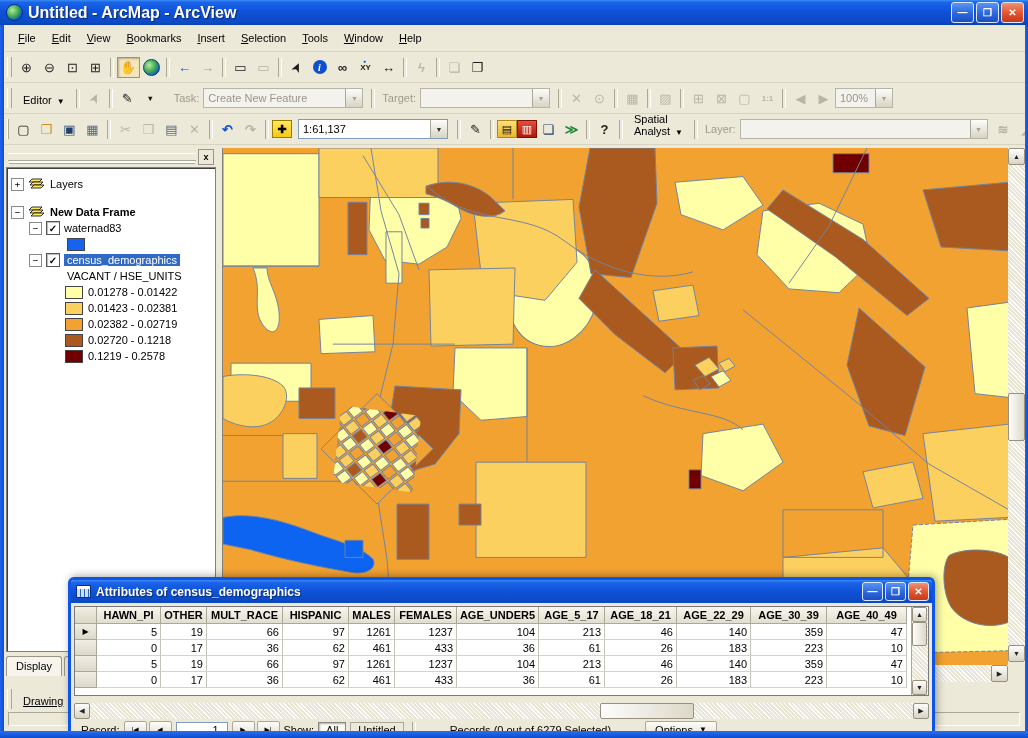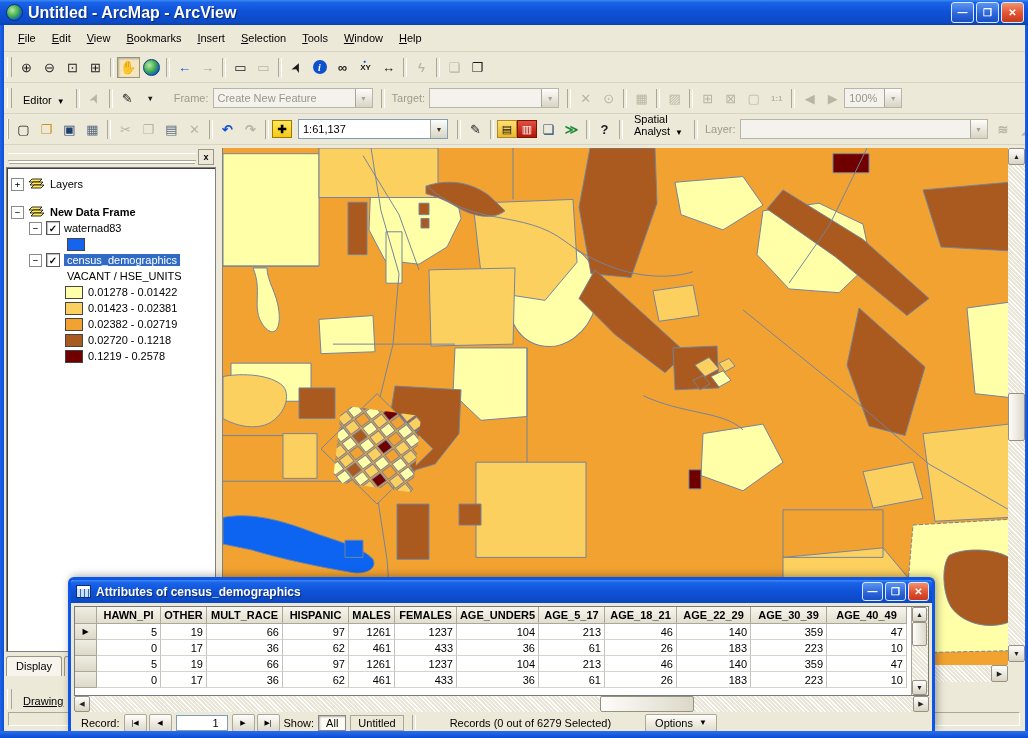--- a/index.html
+++ b/index.html
@@ -117,21 +117,21 @@
   #attr{position:absolute;left:68px;top:577px;width:867px;height:154px;z-index:40;
     border:3px solid #0c55e6;border-bottom:none;border-radius:6px 6px 0 0;background:#ece9d8;
     box-shadow:2px -1px 8px rgba(0,0,0,.35);box-sizing:border-box;overflow:hidden;}
   #attr-title{height:23px;display:flex;align-items:center;padding:0 3px;
     background:linear-gradient(180deg,#3a8bf4 0%,#1a63e8 12%,#0f52d8 50%,#0c49c4 92%);}
   #attr-icon{width:13px;height:11px;margin:0 5px 0 2px;background:
     linear-gradient(#fff,#fff) 0 0/13px 3px no-repeat,
     repeating-linear-gradient(90deg,#cfe0ff 0 3px,#2a64c8 3px 4px);border:1px solid #08307a;}
   #attr-title .t{color:#fff;font-weight:bold;font-size:12px;flex:1;text-shadow:1px 1px 1px #0a2a70;}
   #attr .winbtn{width:19px;height:17px;}
-  #tblwrap{margin:3px 3px 0 3px;height:90px;background:#fff;border:1px solid #7a7a7a;display:flex;box-sizing:border-box;overflow:hidden;}
+  #tblwrap{margin:3px 3px 7px 3px;height:90px;background:#fff;border:1px solid #7a7a7a;display:flex;box-sizing:border-box;overflow:hidden;}
   #tbl{flex:1;overflow:hidden;}
   .hrow,.drow{display:flex;}
   .hcell{height:17px;box-sizing:border-box;border-right:1px solid #aca899;border-bottom:1px solid #aca899;
     background:linear-gradient(#f8f6ee,#e2dece);font-weight:bold;font-size:11px;display:flex;align-items:center;
     justify-content:center;flex:none;white-space:nowrap;overflow:hidden;}
   .dcell{height:16px;box-sizing:border-box;border-right:1px solid #c6c3b8;border-bottom:1px solid #d6d3c8;
     font-size:11px;display:flex;align-items:center;justify-content:flex-end;padding-right:3px;flex:none;}
   .rsel{width:22px;flex:none;box-sizing:border-box;border-right:1px solid #aca899;border-bottom:1px solid #aca899;
     background:linear-gradient(#f0eee4,#ddd9c8);display:flex;align-items:center;justify-content:center;font-size:8px;}
   #tbl-vscroll{width:16px;flex:none;display:flex;flex-direction:column;background:#f2f0e4;
@@ -217,21 +217,21 @@
       <span>Editor</span>
       <span class="da">▼</span>
     </span>
     <span class="tsep"></span>
     <span id="editor-mid-btns" style="display:flex;align-items:center;">
         <span class="tbtn rotup disabled">➤</span>
         <span class="tsep"></span>
         <span class="tbtn">✎</span>
         <span class="tbtn tiny">▾</span>
       </span>
-    <span class="tlabel disabled" style="margin-left:12px;">Frame:</span>
+    <span class="tlabel disabled" style="margin-left:12px;">Task:</span>
     <span class="combo disabled" style="width:160px;">
       <span class="cval">Create New Feature</span>
       <span class="carrow">▼</span>
     </span>
     <span class="tsep" style="margin-left:8px;"></span>
     <span class="tlabel disabled">Target:</span>
     <span class="combo disabled" style="width:130px;">
       <span class="cval"></span>
       <span class="carrow">▼</span>
     </span>

